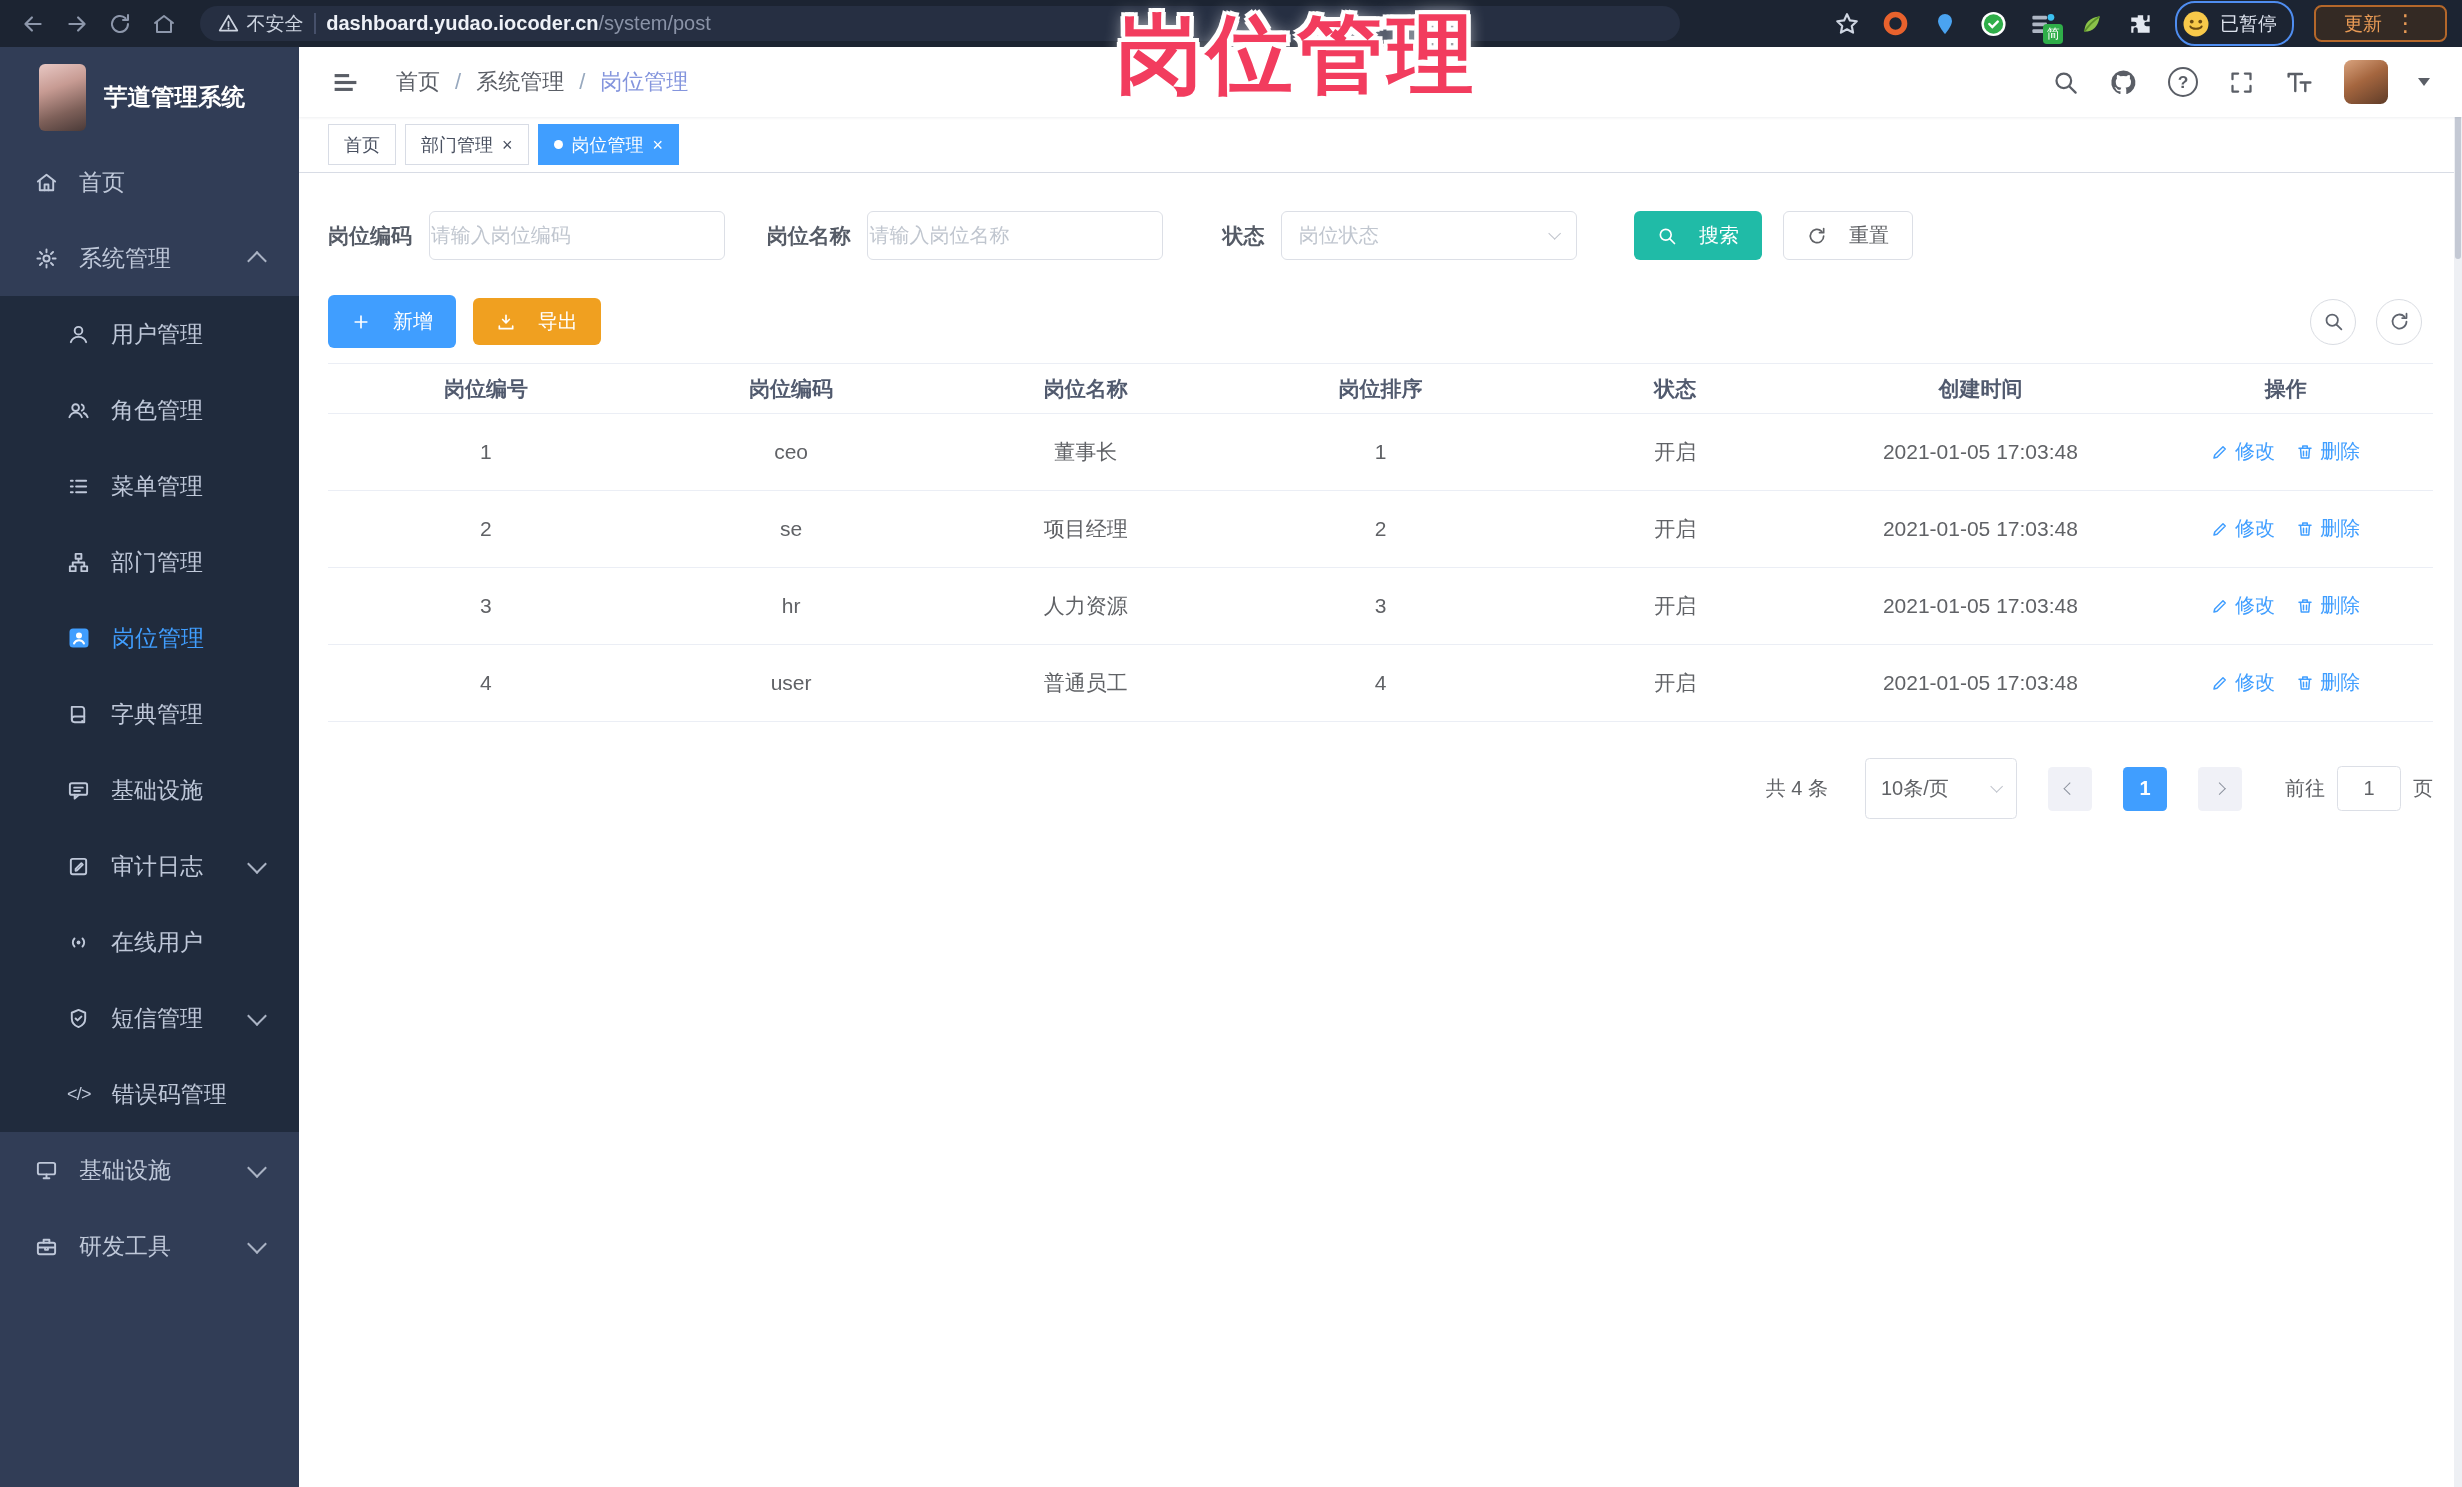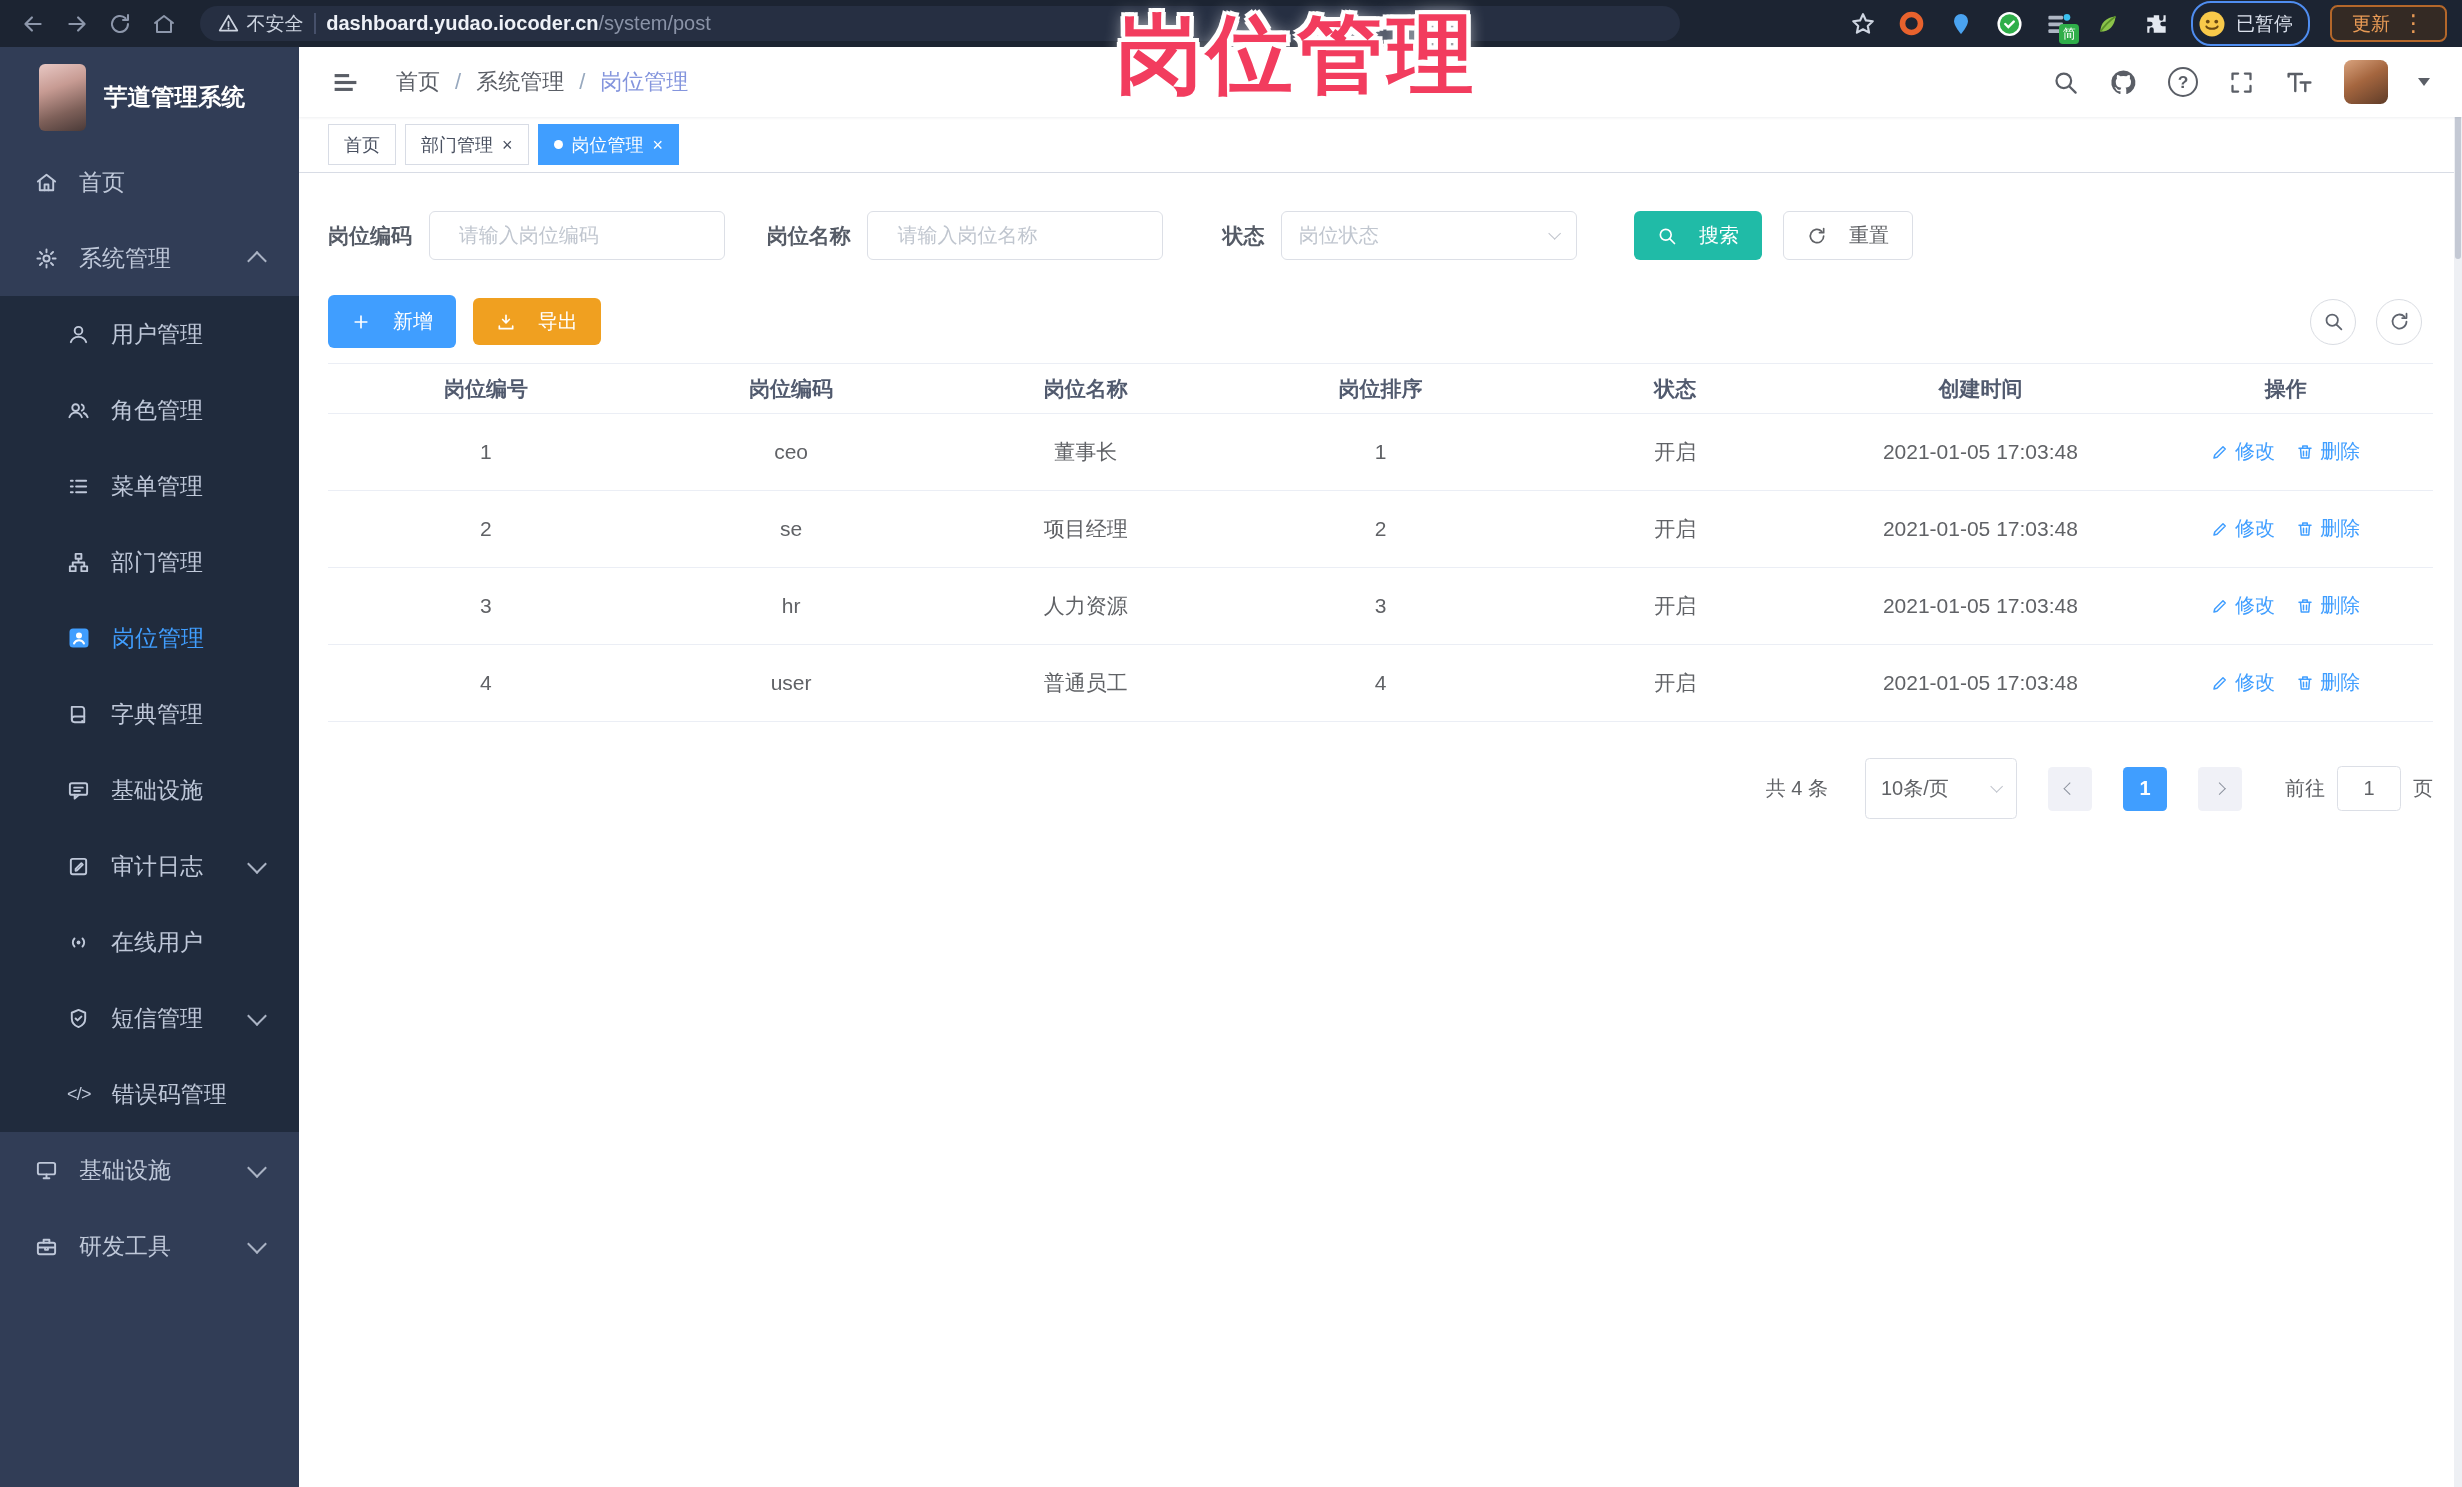--- a/index.html
+++ b/index.html
@@ -17,21 +17,21 @@
   .url{font-size:20px}
   .url .host{color:#eef1f7;font-weight:700}
   .url .path{color:#8a93a7}
   .bright{margin-left:auto;display:flex;align-items:center;gap:20px}
   .extic{width:29px;height:29px;display:flex;align-items:center;justify-content:center;position:relative;cursor:pointer}
   .badge-jian{position:absolute;right:-6px;bottom:-6px;width:20px;height:20px;background:#2fae49;color:#fff;font-size:13px;
     display:flex;align-items:center;justify-content:center;border-radius:3.8px}
   .profile-pill{height:36px;border:2.3px solid #4f8df0;border-radius:20px;display:flex;align-items:center;gap:9px;padding:2.3px 15px 2.3px 3.8px;cursor:pointer}
   .profile-pill .txt{color:#dbe1ec;font-size:19px}
   .update-btn{height:33px;border:2.3px solid #b4672a;background:#342a24;color:#e89a55;border-radius:7.6px;
-    display:flex;align-items:center;gap:12px;padding:0 20px;font-size:19px;cursor:pointer}
+    display:flex;align-items:center;gap:12px;padding:0 28px;font-size:19px;cursor:pointer}
   .kebab{font-size:23px;color:#e89a55;letter-spacing:0}
 
   
   .app{display:flex;height:1441px}
   .sidebar{width:299px;flex-shrink:0;background:#313d56;overflow:hidden}
   .logo{display:flex;align-items:center;gap:18px;padding:16.7px 0 13.6px 39px}
   .logo-img{width:47px;height:67px;border-radius:6px;flex-shrink:0;
     background:linear-gradient(160deg,#e8c8c4 0%,#c79b93 35%,#7e6059 70%,#4a3a38 100%)}
   .logo-title{color:#fff;font-size:23.5px;font-weight:700}
   .mi{height:76px;display:flex;align-items:center;gap:21px;padding-left:35px;color:#bfc8d9;font-size:23px;position:relative;cursor:pointer}
@@ -69,21 +69,21 @@
     display:flex;align-items:center;gap:9px;cursor:pointer;white-space:nowrap}
   .tag .dot{width:9px;height:9px;border-radius:50%;background:#fff;display:none}
   .tag.active{background:#409eff;border-color:#409eff;color:#fff}
   .tag.active .dot{display:block}
   .tag .x{font-size:18px;line-height:1;cursor:pointer}
 
   
   .content{flex:1;padding:0 29px;position:relative}
   .filters{margin-top:38px;display:flex;align-items:center;font-size:21px;color:#555b66}
   .flabel{font-weight:700;margin-right:16.7px;white-space:nowrap}
-  .finput{width:296px;height:49px;border:1.5px solid #dcdfe6;border-radius:6px;padding:0 29px;font-size:20px;color:#606266;
+  .finput{width:296px;height:49px;border:1.5px solid #dcdfe6;border-radius:6px;padding:0 1px;font-size:20px;color:#606266;
     font-family:inherit;box-sizing:border-box;outline:none;background:#fff}
   .finput::placeholder{color:#c0c6cf}
   .fselect{width:296px;height:49px;border:1.5px solid #dcdfe6;border-radius:6px;padding:0 16.7px;box-sizing:border-box;
     display:flex;align-items:center;justify-content:space-between;color:#c0c6cf;font-size:20px;cursor:pointer;background:#fff}
   .gap1{width:42px}.gap2{width:59px}.gap3{width:36px}
   .btn{height:49px;border-radius:6px;border:none;display:flex;align-items:center;gap:22px;padding:0 23px;
     font-size:20px;font-family:inherit;cursor:pointer}
   .btn-search{background:#20bba7;color:#fff;margin-left:21px}
   .btn-reset{background:#fff;color:#606266;border:1.5px solid #dcdfe6;margin-left:21px}
   .toolbar{margin-top:35px;display:flex;align-items:center}

